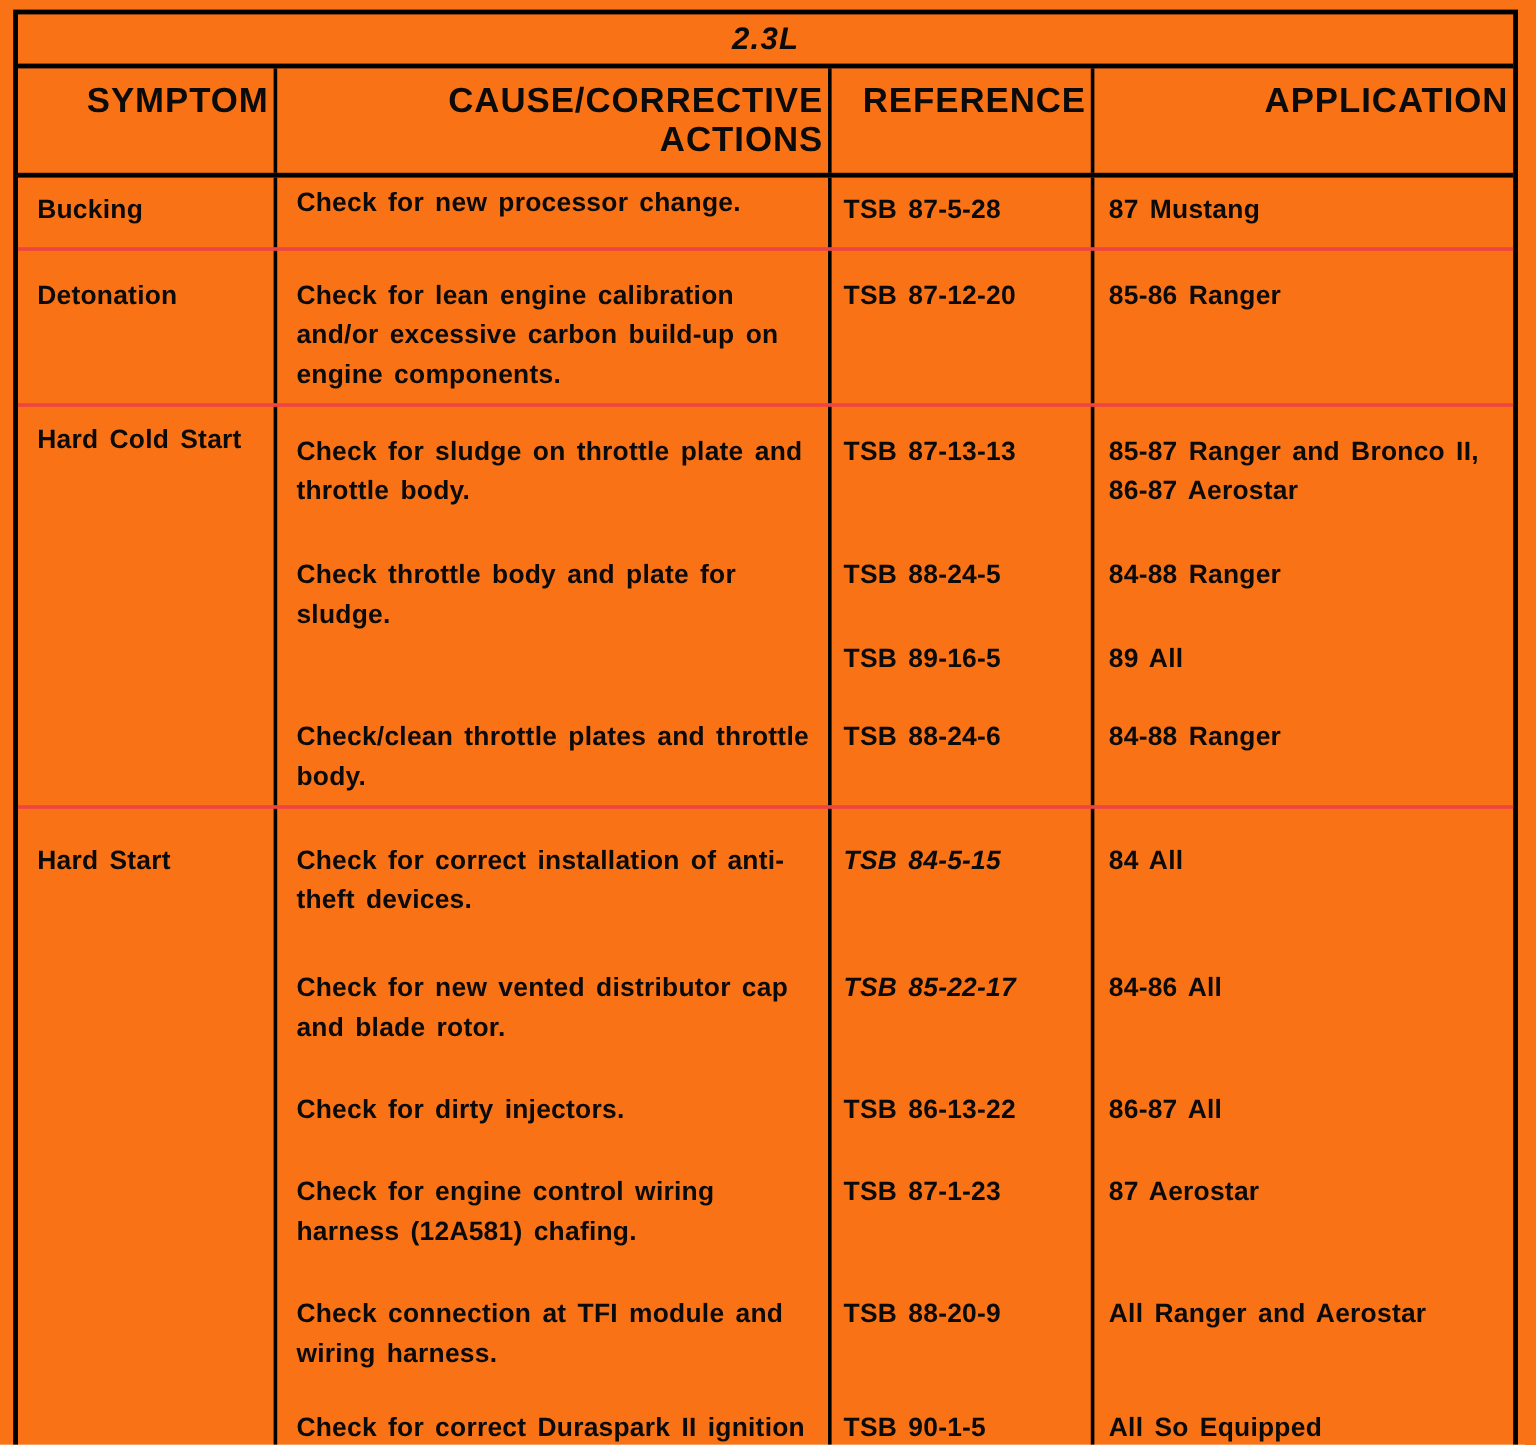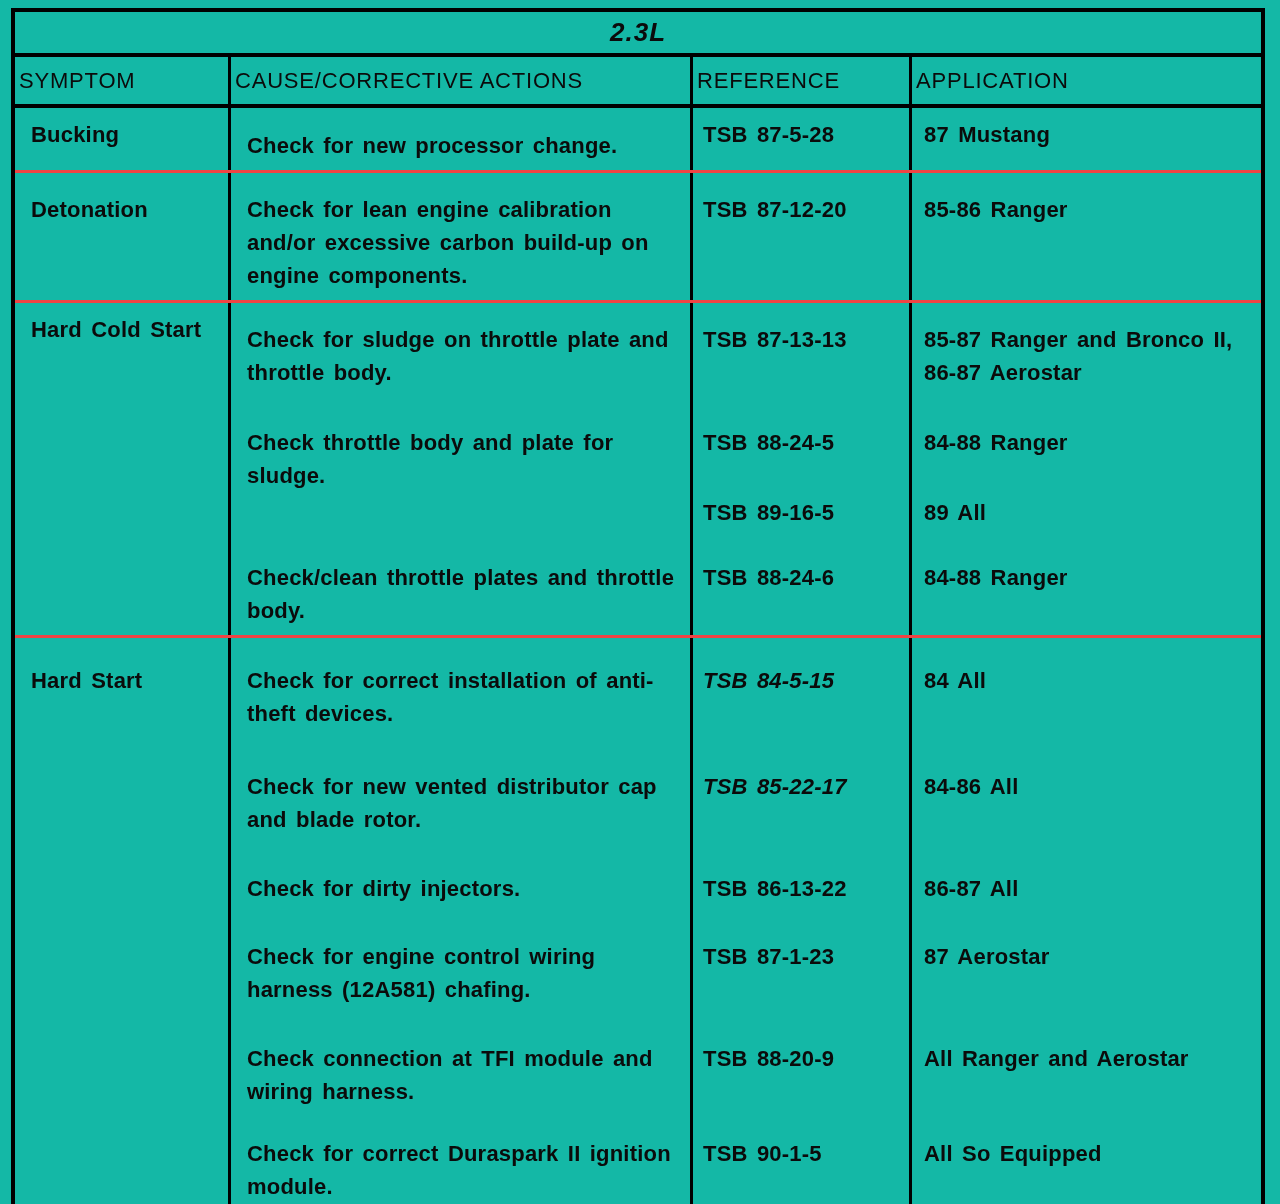--- a/index.html
+++ b/index.html
@@ -1,36 +1,36 @@
 <!DOCTYPE html>
 <html><head>
 <meta charset="utf-8">
 <style>
   * { margin:0; padding:0; box-sizing:border-box; }
   html,body { background:#e8e8e8; }
   .page {
-    width:1280px; height:1204px; background:#14b8a6; position:relative;
+    width:1280px; height:1204px; background:#f97316; position:relative;
     font-family:"Liberation Sans", sans-serif; color:#0b0b0b; overflow:hidden;
   }
   .tbl {
     position:absolute; left:11px; top:8px; width:1254px;
     border:4px solid #000;
   }
   .title-row {
     height:45px; display:flex; align-items:center; justify-content:center;
     font-weight:bold; font-style:italic; font-size:26px; letter-spacing:1px;
     border-bottom:4px solid #000;
   }
   .header-row {
     display:grid; grid-template-columns:213px 462px 219px 1fr;
     border-bottom:4px solid #000;
   }
   .header-cell {
-    padding:11px 4px 10px; text-align:left; font-weight:normal;
-    font-size:22px; letter-spacing:0.8px; border-left:3px solid #000;
+    padding:11px 4px 10px; text-align:right; font-weight:bold;
+    font-size:29px; letter-spacing:0.8px; border-left:3px solid #000;
   }
   .header-cell:first-child { border-left:none; }
   .group-row {
     display:grid; grid-template-columns:213px 462px 219px 1fr;
   }
   .group-row + .group-row { border-top:3px solid #ef4444; }
   .cell {
     border-left:3px solid #000; padding:10px 14px 8px 16px;
     font-size:22px; line-height:33px; font-weight:bold;
     letter-spacing:0.2px; word-spacing:3px;
@@ -48,21 +48,21 @@
     <div class="title-row">2.3L</div>
     <div class="header-row">
       <div class="header-cell">SYMPTOM</div>
       <div class="header-cell">CAUSE/CORRECTIVE ACTIONS</div>
       <div class="header-cell">REFERENCE</div>
       <div class="header-cell">APPLICATION</div>
     </div>
     <div id="groups">
         <div class="group-row" style="min-height: 58px;">
           <div class="cell sym" style=""><span>Bucking</span></div>
-          <div class="cell cause" style="padding-top: 21px;">
+          <div class="cell cause" style="padding-top: 4px;">
             <div class="item">Check for new processor change.</div>
           </div>
           <div class="cell ref" style="padding-top: 10px;">
             <div class="item">TSB 87-5-28</div>
           </div>
           <div class="cell app" style="padding-top: 10px;">
             <div class="item">87 Mustang</div>
           </div>
         </div>
         <div class="group-row" style="min-height: 130px;">

